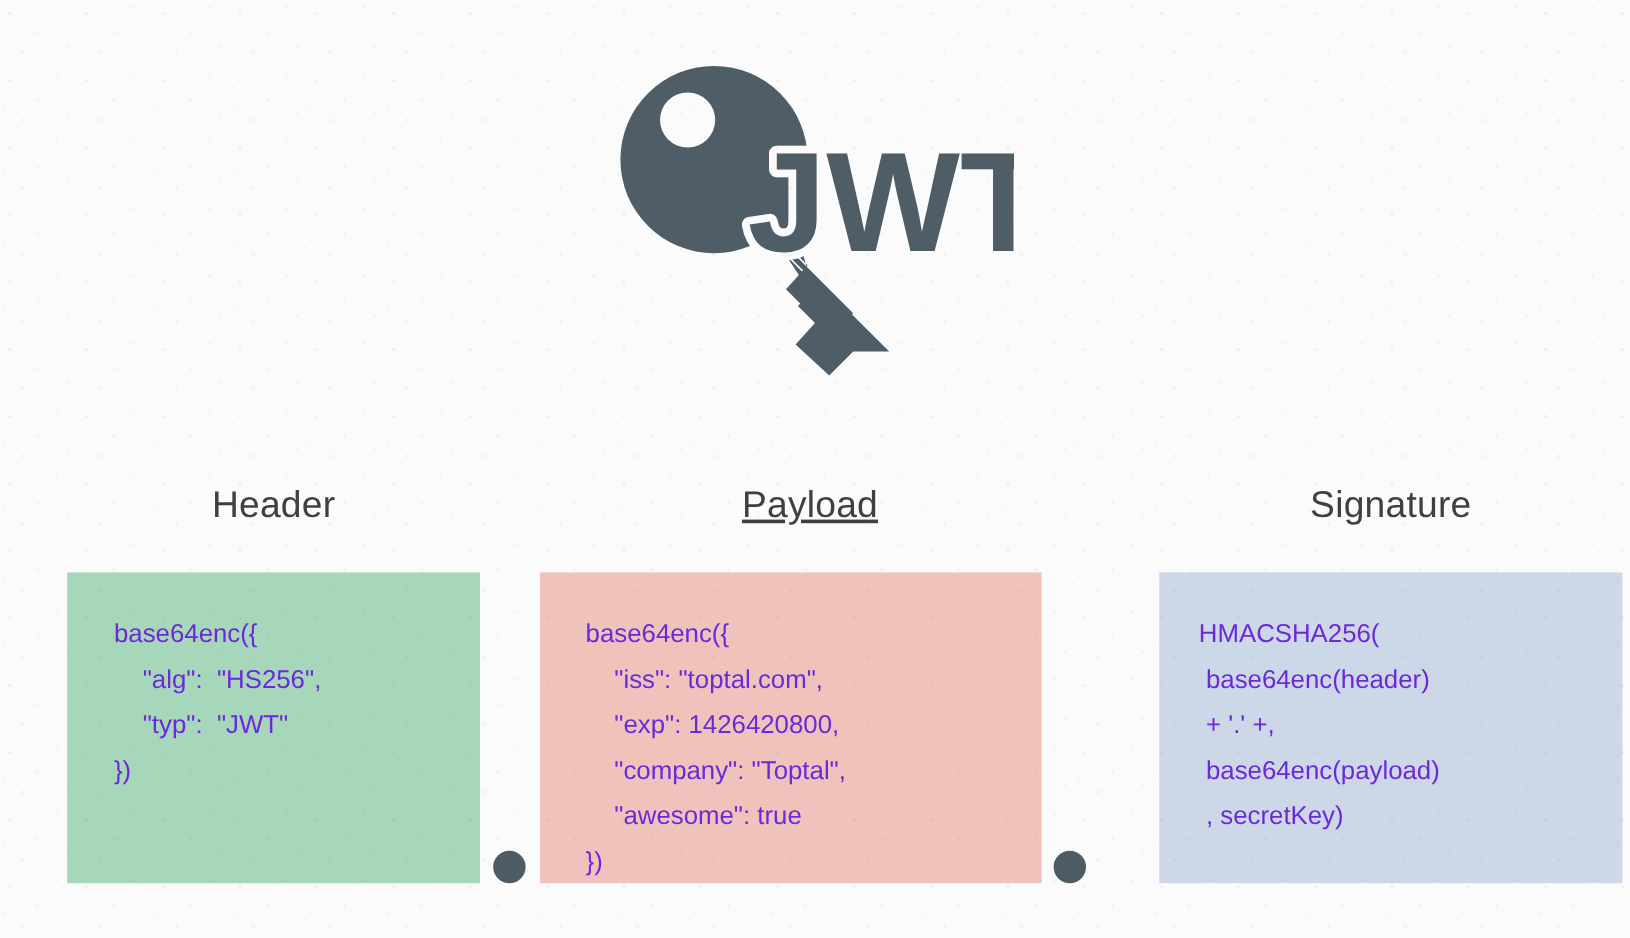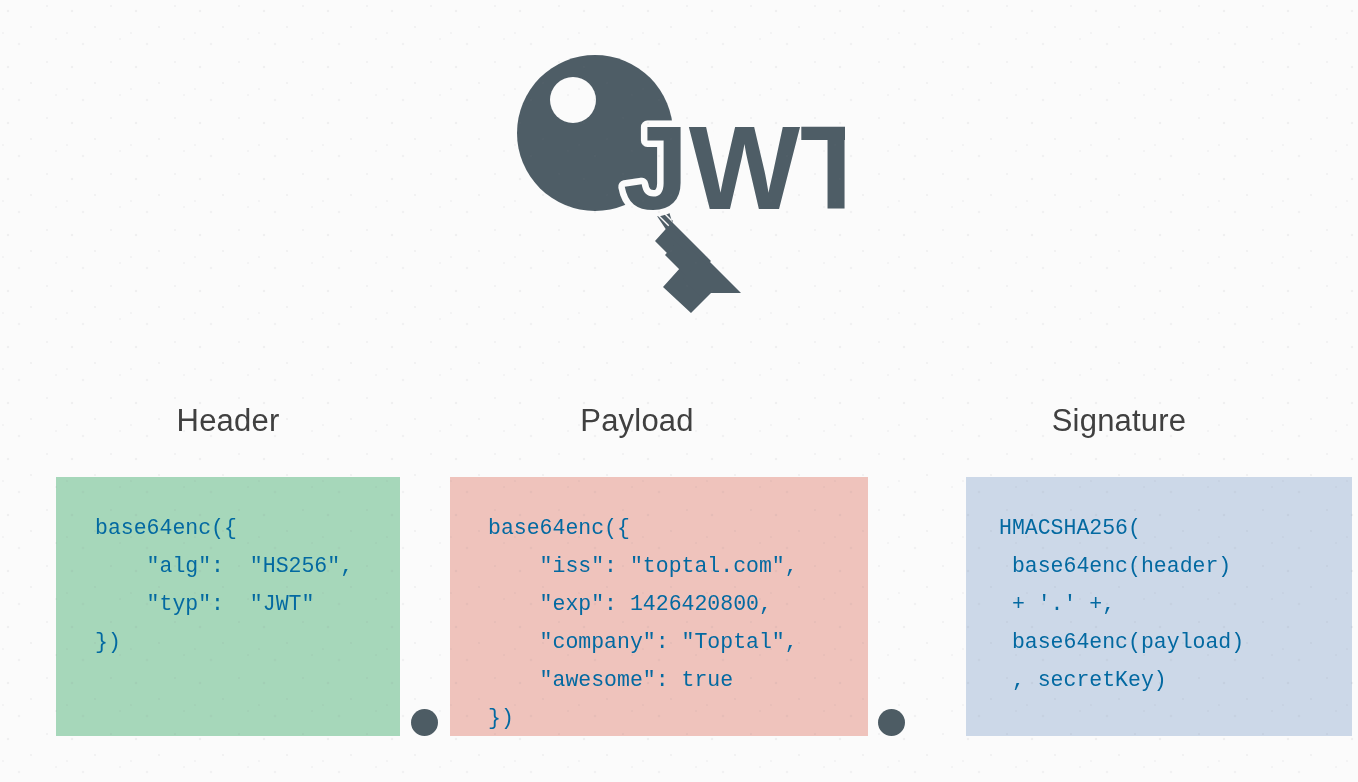--- a/index.html
+++ b/index.html
@@ -46,40 +46,40 @@
     position: absolute;
     top: 403px;
     font-size: 31px;
     color: #404040;
     letter-spacing: .2px;
     text-align: center;
     white-space: nowrap;
     z-index: 3;
   }
   #title-header    { left: 56px;  width: 344px; }
-  #title-payload   { left: 428px; width: 418px; }
-  #title-signature { left: 926px; width: 386px; text-align: center; }
+  #title-payload   { left: 466px; width: 418px; text-decoration: underline; }
+  #title-signature { left: 966px; width: 386px; text-align: center; }
 
   .code-box {
     position: absolute;
     top: 477px;
     height: 259px;
     z-index: 2;
     overflow: hidden;
   }
   #box-header    { left: 56px;  width: 344px; background-color: #a6d7ba; }
   #box-payload   { left: 450px; width: 418px; background-color: #efc3bc; }
   #box-signature { left: 918px; width: 386px; background-color: #ccd8e8; margin-left: 48px; }
 
   .code {
     margin: 0;
-    font-family: Liberation Mono, monospace;
+    font-family: Liberation Sans, sans-serif;
     font-size: 21.5px;
     line-height: 38px;
-    color: #0369a1;
+    color: #6d28d9;
     white-space: pre;
   }
   #box-header .code    { padding: 32px 0 0 39px; }
   #box-payload .code   { padding: 32px 0 0 38px; }
   #box-signature .code { padding: 32px 0 0 33px; }
 
   .sep-dot {
     position: absolute;
     width: 27px;
     height: 27px;

